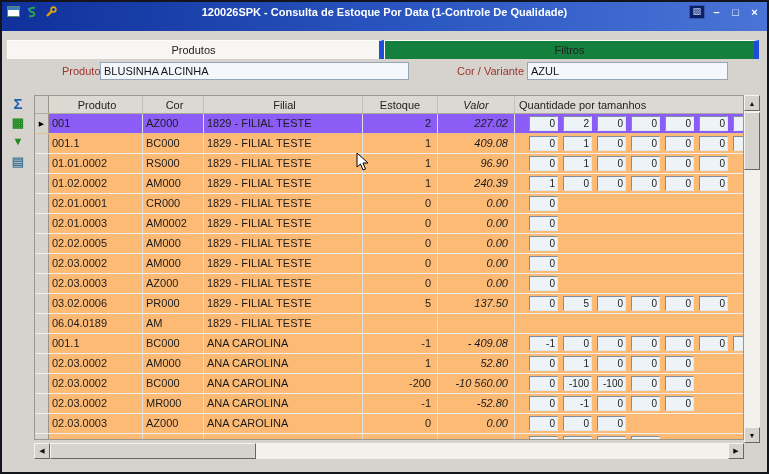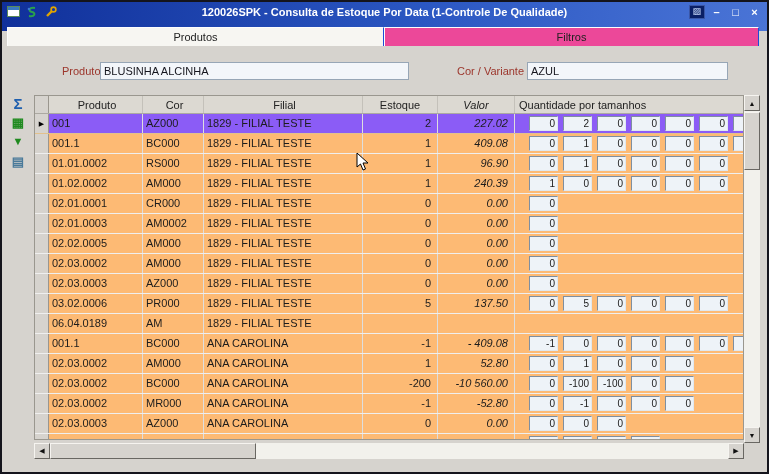--- a/index.html
+++ b/index.html
@@ -13,24 +13,24 @@
     color:#fff;font-weight:bold;font-size:11px;white-space:nowrap;}
   .tb-left{position:absolute;left:4px;top:3px;display:flex;gap:5px;align-items:center;z-index:2;}
   .tb-ic{display:inline-flex;width:14px;height:13px;align-items:center;justify-content:center;}
   .tb-right{position:absolute;right:5px;top:3px;display:flex;gap:4px;align-items:center;z-index:2;}
   .sysbtn{width:14px;height:12px;background:#0a1f66;border:1px solid #3a56a6;color:#cfe0ff;
     font-size:9px;line-height:11px;text-align:center;}
   .wbtn{width:15px;height:14px;color:#fff;font-weight:bold;font-size:11px;line-height:14px;text-align:center;}
 
   
   .tabstrip{position:absolute;top:22px;left:0;right:0;height:22px;}
-  .tab{position:absolute;top:3px;height:19px;line-height:19px;text-align:center;color:#222;
-    box-sizing:border-box;border-top:1px solid #fdfdfd;border-left:1px solid #fdfdfd;border-right:1px solid #1d4ed8;}
+  .tab{position:absolute;top:16px;height:19px;line-height:19px;text-align:center;color:#222;
+    box-sizing:border-box;border-top:1px solid #fdfdfd;border-left:1px solid #fdfdfd;border-right:5px solid #1d4ed8;}
   .tab.active{left:5px;width:377px;background:#f7f6f2;}
-  .tab.inactive{left:382px;width:375px;background:#ec4899;}
+  .tab.inactive{left:382px;width:375px;background:#15803d;}
 
   
   .label{position:absolute;height:18px;line-height:18px;color:#9c352b;white-space:nowrap;}
   .lbl-produto{left:60px;top:60px;}
   .lbl-cor{left:455px;top:60px;}
   .field{position:absolute;box-sizing:border-box;height:18px;background:#f3f6fa;
     border:1px solid #97a6b6;font-family:"Liberation Sans",sans-serif;font-size:11px;
     color:#15151d;padding:1px 3px;}
   .f-produto{left:98px;top:60px;width:309px;}
   .f-cor{left:525px;top:60px;width:201px;}

